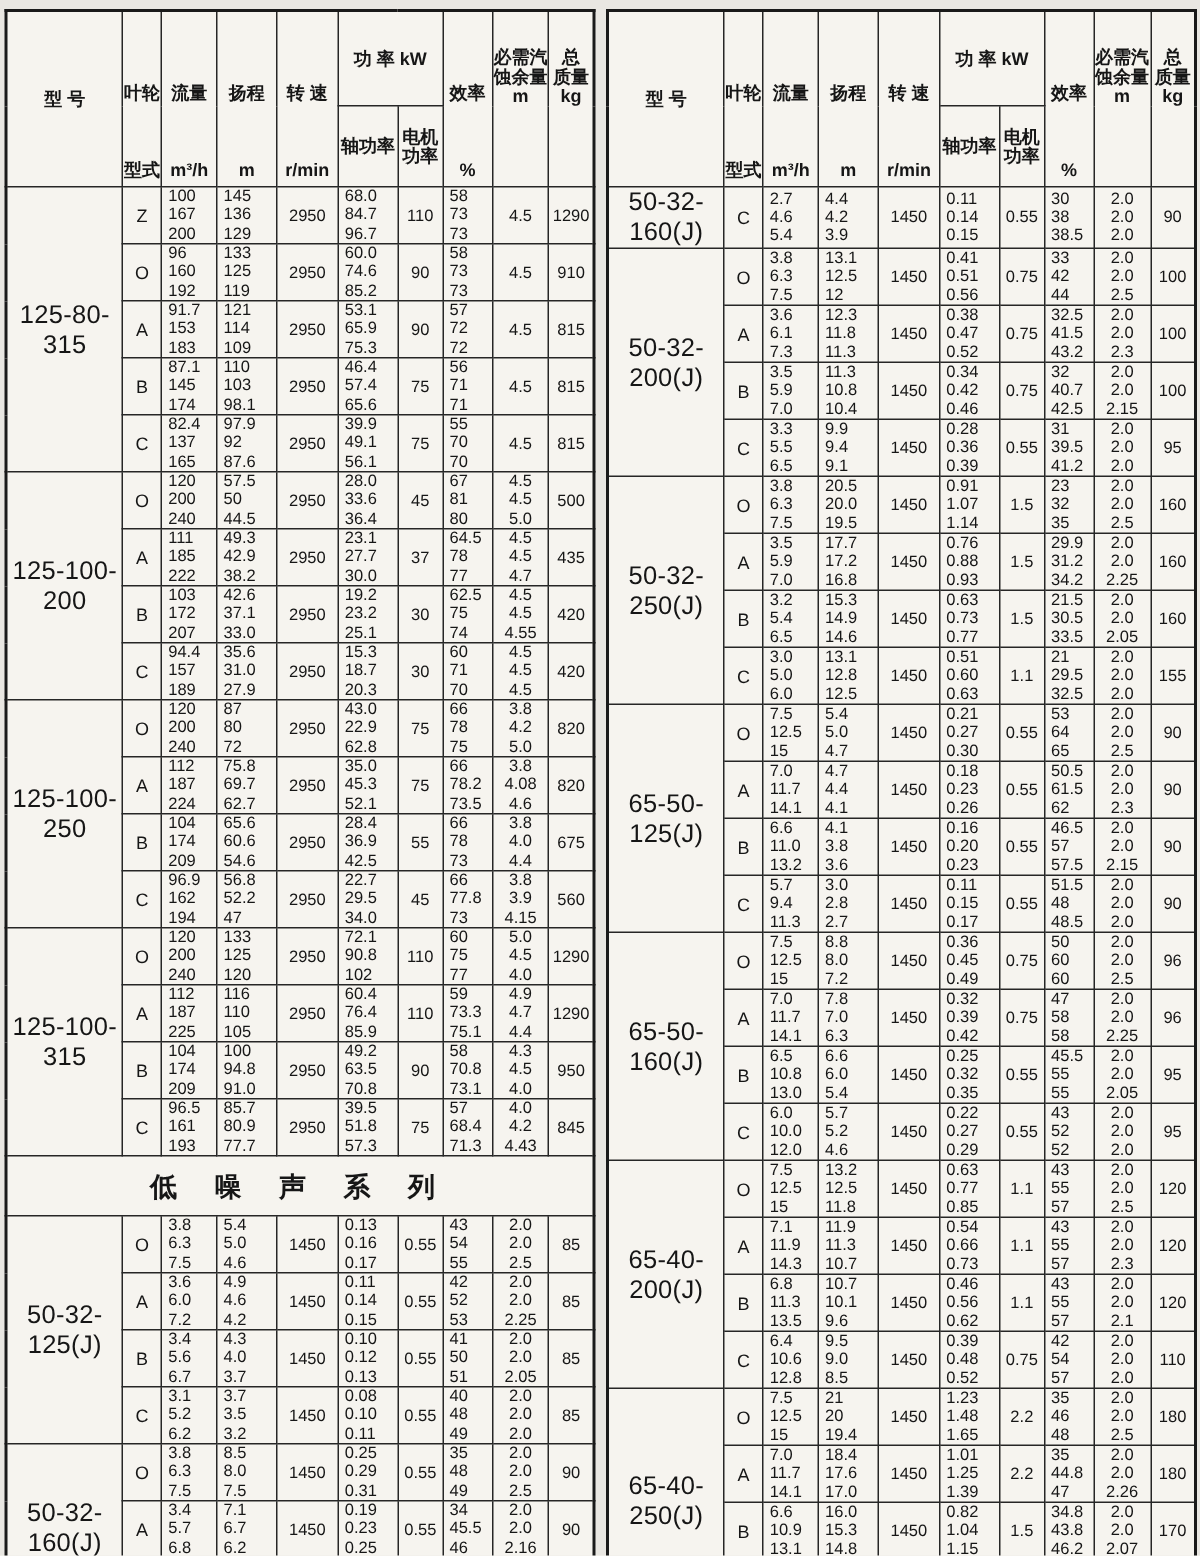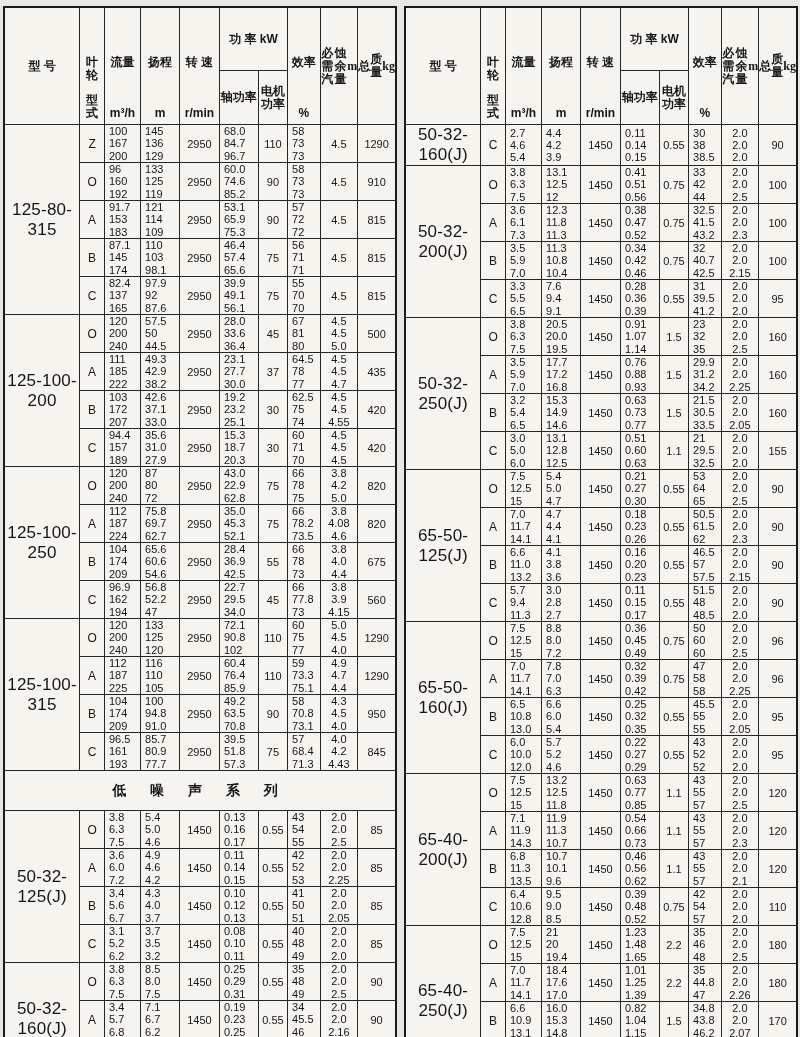--- a/index.html
+++ b/index.html
@@ -18,38 +18,38 @@
     border:2px solid #1a1a1a;
   }
   table.pump-table th, table.pump-table td{
     border:1px solid #262626;
     padding:0;
     font-family:"Liberation Sans",sans-serif;
     overflow:hidden;
   }
   thead th{font-weight:700;font-size:12px;}
   .hv{display:flex;flex-direction:column;justify-content:space-between;align-items:center;height:64px;padding:4px 0;margin-top:44px;}
-  .hv3{display:flex;flex-direction:row;justify-content:flex-start;align-items:center;height:68px;padding:2px 0;font-family:Liberation Serif, serif;}
+  .hv3{display:flex;flex-direction:column;justify-content:flex-start;align-items:center;height:68px;padding:2px 0;}
   .hc{display:flex;flex-direction:column;justify-content:flex-start;align-items:center;height:100%;}
   .hc .ln{line-height:13px;}
   .hv .ln,.hv3 .ln{line-height:13px;}
   tr.hrow1{height:40px;}
   tr.hrow2{height:34px;}
   tr.drow{height:38px;}
   td.t-single{text-align:center;vertical-align:middle;font-size:11px;}
   td.t-lines{vertical-align:middle;font-size:11px;}
   td.t-lines .lines{padding-left:4px;}
   td.t-lines.c .lines{padding-left:0;text-align:center;}
   .lines .ln{line-height:12.3px;height:12.3px;white-space:nowrap;}
   td.model-cell{text-align:center;vertical-align:middle;font-size:17px;letter-spacing:0.2px;}
   td.type-cell{text-align:center;vertical-align:middle;font-size:12px;}
   tr.divider-row{height:40px;}
   td.divider-cell{
     text-align:center;vertical-align:middle;
-    font-size:14px;font-weight:700;letter-spacing:10px;
+    font-size:18px;font-weight:700;letter-spacing:10px;
   }
 </style>
 </head>
 <body>
 
 <div class="page">
   <div id="left-mount">
       <table class="pump-table">
         <colgroup>
           <col style="width: 78px;">
@@ -1357,21 +1357,21 @@
             <td class="type-cell">C</td>
             <td class="t-lines">
               <div class="lines">
                 <div class="ln">3.3</div>
                 <div class="ln">5.5</div>
                 <div class="ln">6.5</div>
               </div>
             </td>
             <td class="t-lines">
               <div class="lines">
-                <div class="ln">7.6</div>
+                <div class="ln">9.9</div>
                 <div class="ln">9.4</div>
                 <div class="ln">9.1</div>
               </div>
             </td>
             <td class="t-single">1450</td>
             <td class="t-lines">
               <div class="lines">
                 <div class="ln">0.28</div>
                 <div class="ln">0.36</div>
                 <div class="ln">0.39</div>

